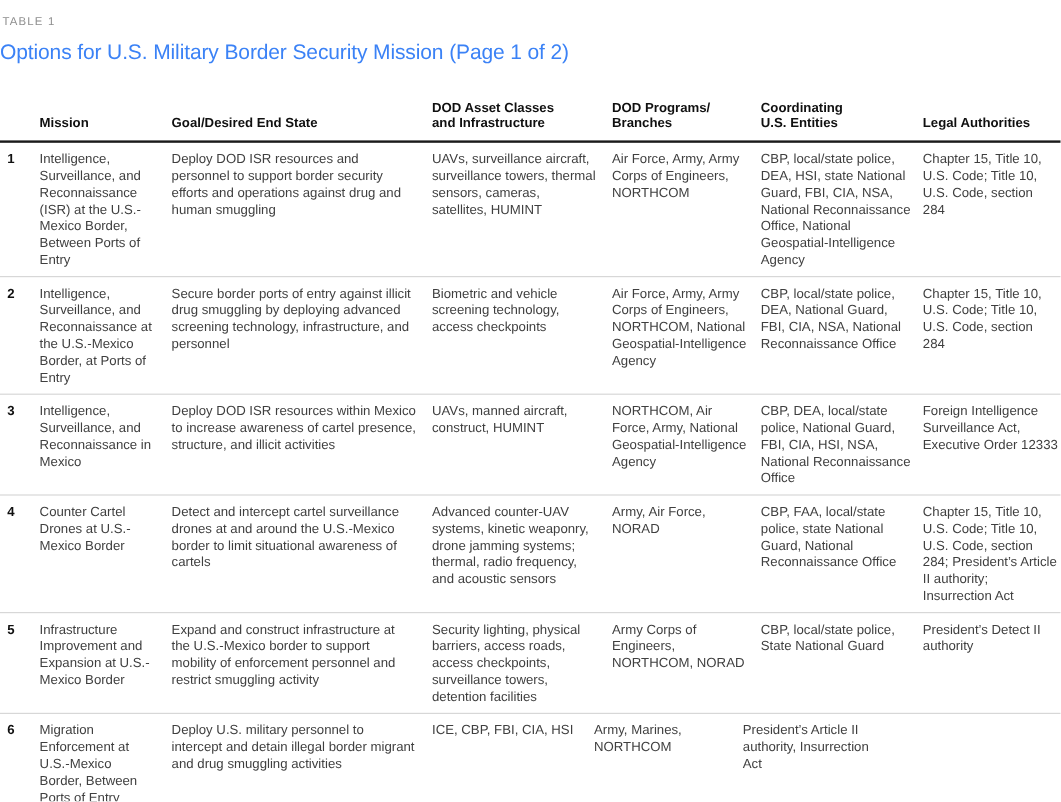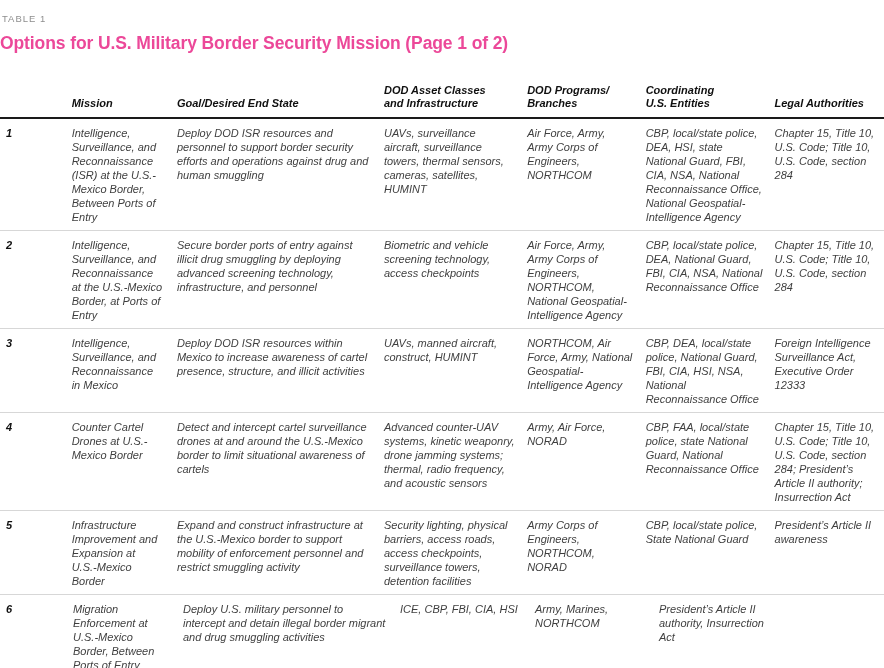--- a/index.html
+++ b/index.html
@@ -16,22 +16,22 @@
     padding: 3px 0 0 2px;
     font-size: 9.5px;
     letter-spacing: 1px;
     color: #8e8e8e;
     margin-top: 10px;
   }
   .title {
     margin: 9px 0 0 0;
     font-size: 17.5px;
     line-height: 21px;
-    font-weight: 700;
-    color: #ec4899;
+    font-weight: 400;
+    color: #3b82f6;
     letter-spacing: -0.1px;
   }
   .thead {
     display: flex;
     align-items: flex-end;
     margin-top: 30px;
     padding-bottom: 7px;
     border-bottom: 2px solid #1a1a1a;
   }
   .thead .cell {
@@ -44,24 +44,23 @@
   .tbody .trow {
     display: flex;
     border-bottom: 1px solid #d7d7d7;
     padding: 7px 0 6px 0;
   }
   .cell {
     box-sizing: border-box;
     font-size: 11px;
     line-height: 14px;
     color: #3f3f3f;
-    font-style: italic;
   }
   .c-num      { width: 33px;  padding-left: 6px; font-weight: 700; color: #101010; }
-  .c-mission  { width: 110px; padding-right: 14px; margin-left: 40px; }
+  .c-mission  { width: 110px; padding-right: 14px; }
   .c-goal     { width: 217px; padding-right: 13px; }
   .c-assets   { width: 150px; padding-right: 12px; }
   .c-programs { width: 124px; padding-right: 12px; }
   .c-entities { width: 135px; padding-right: 10px; }
   .c-legal    { width: 115px; padding-right: 2px; }
 </style>
 </head>
 <body>
 
 <div class="page">
@@ -122,21 +121,21 @@
       <div class="cell c-legal">Chapter 15, Title 10, U.S. Code; Title 10, U.S. Code, section 284; President’s Article II authority; Insurrection Act</div>
     </div>
 
     <div class="trow">
       <div class="cell c-num">5</div>
       <div class="cell c-mission">Infrastructure Improvement and Expansion at U.S.-Mexico Border</div>
       <div class="cell c-goal">Expand and construct infrastructure at the U.S.-Mexico border to support mobility of enforcement personnel and restrict smuggling activity</div>
       <div class="cell c-assets">Security lighting, physical barriers, access roads, access checkpoints, surveillance towers, detention facilities</div>
       <div class="cell c-programs">Army Corps of Engineers, NORTHCOM, NORAD</div>
       <div class="cell c-entities">CBP, local/state police, State National Guard</div>
-      <div class="cell c-legal">President’s Article II awareness</div>
+      <div class="cell c-legal">President’s Detect II authority</div>
     </div>
 
     <div class="trow">
       <div class="cell c-num">6</div>
       <div class="cell c-mission">Migration Enforcement at U.S.-Mexico Border, Between Ports of Entry</div>
       <div class="cell c-goal">Deploy U.S. military personnel to intercept and detain illegal border migrant and drug smuggling activities</div>
       <div class="cell c-entities">ICE, CBP, FBI, CIA, HSI</div>
       <div class="cell c-programs">Army, Marines, NORTHCOM</div>
       <div class="cell c-legal">President’s Article II authority, Insurrection Act</div>
     </div>

